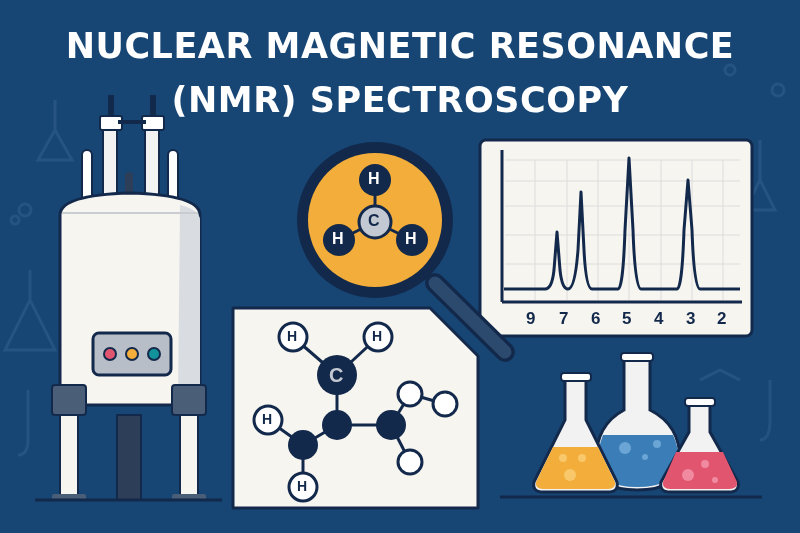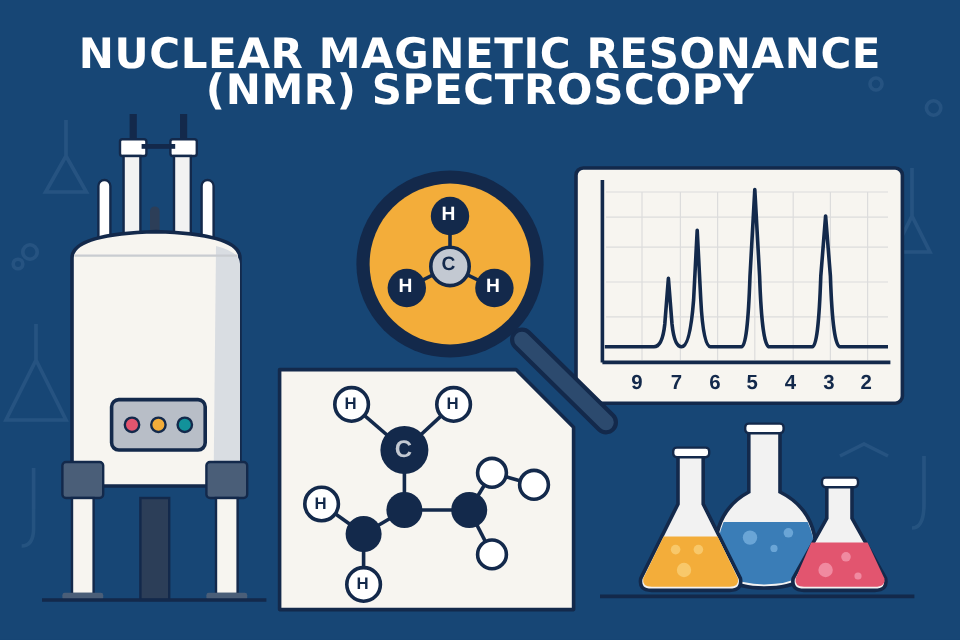--- a/index.html
+++ b/index.html
@@ -1,19 +1,19 @@
 <!DOCTYPE html>
 <html><head>
 <meta charset="utf-8">
 <style>
   html,body{margin:0;padding:0;}
   body{width:800px;height:533px;overflow:hidden;background:#174675;position:relative;font-family:"DejaVu Sans",sans-serif;}
   .title{position:absolute;left:0;width:800px;text-align:center;color:#fff;font-family:"DejaVu Sans",sans-serif;font-weight:bold;font-size:35px;letter-spacing:0.5px;}
   .t1{top:26px;}
-  .t2{top:56px;}
+  .t2{top:80px;}
   svg{position:absolute;left:0;top:0;}
   .panel-text{font-family:"Liberation Sans",sans-serif;font-weight:bold;}
 </style>
 </head>
 <body>
 
 <svg width="800" height="533" viewBox="0 0 800 533">
 
   <g opacity="0.12" fill="none" stroke="#8fb3d6" stroke-width="3">
     <path d="M55 100 L55 130 L38 160 L72 160 L55 130"></path>

